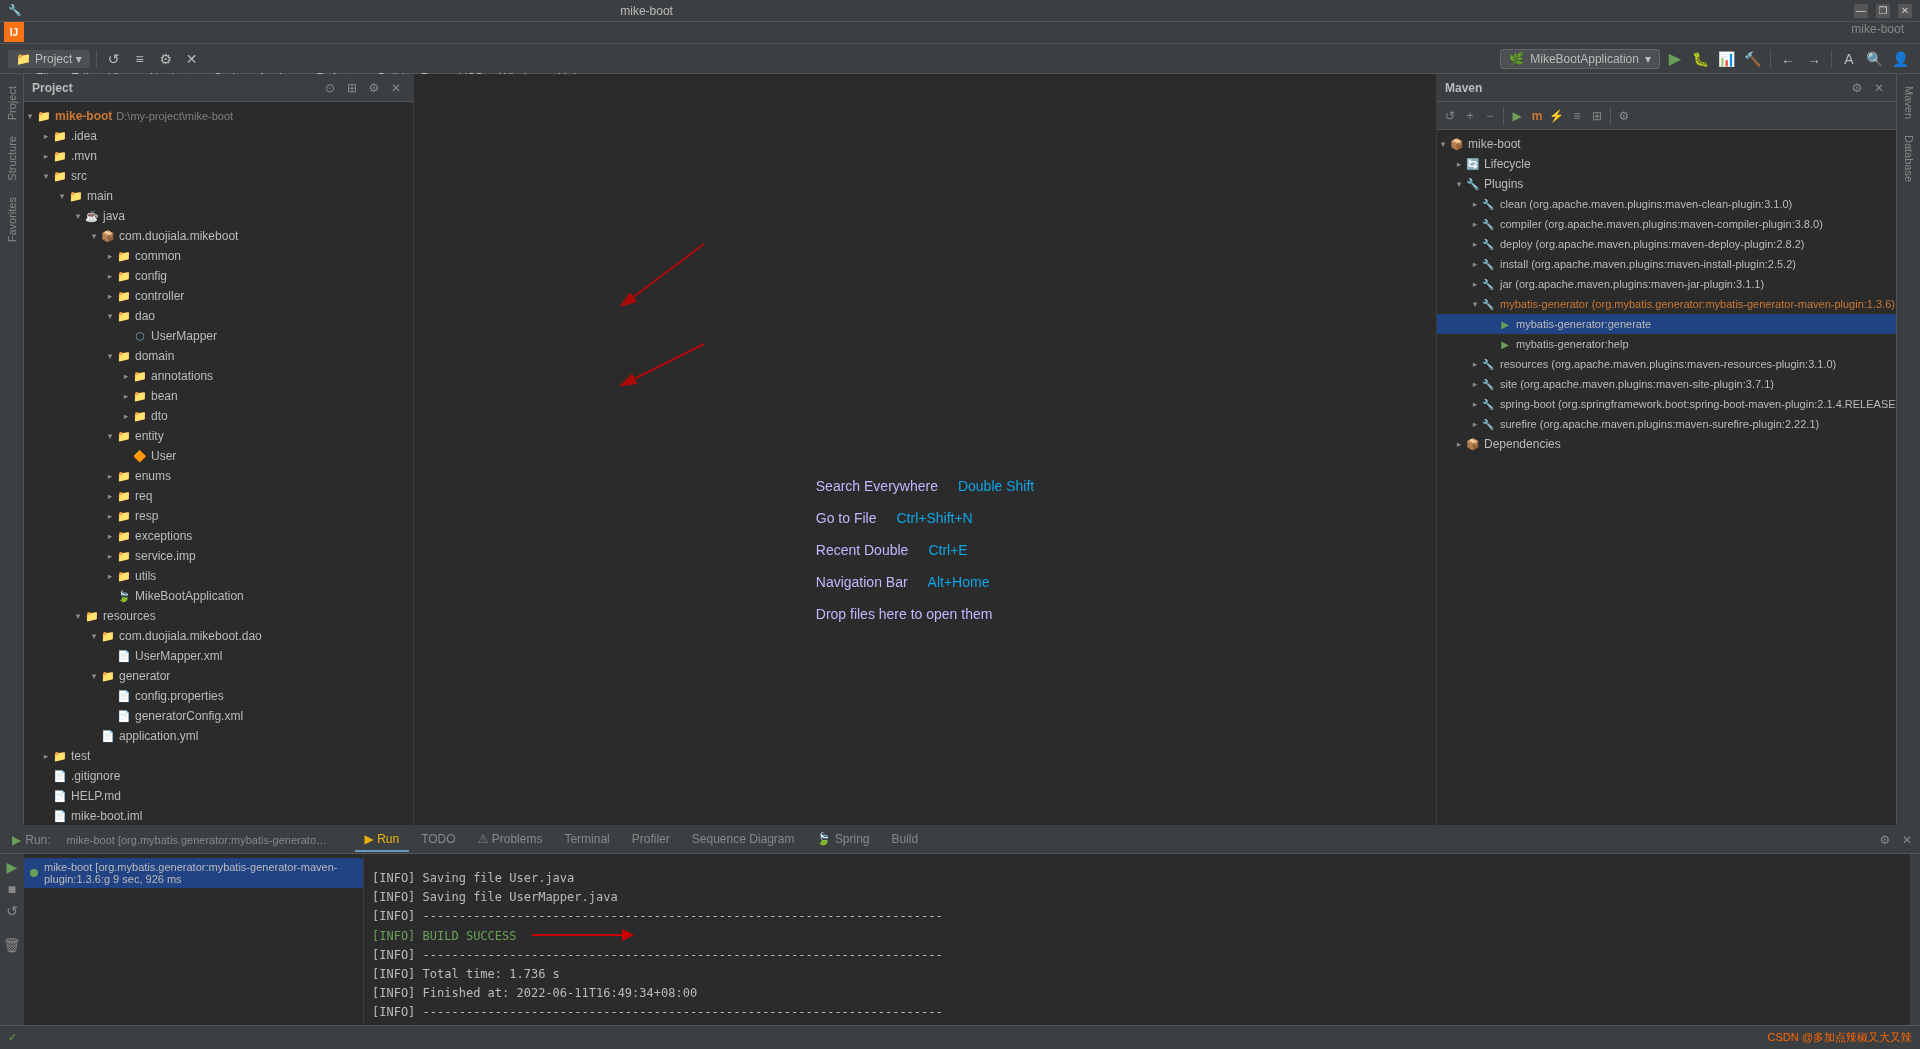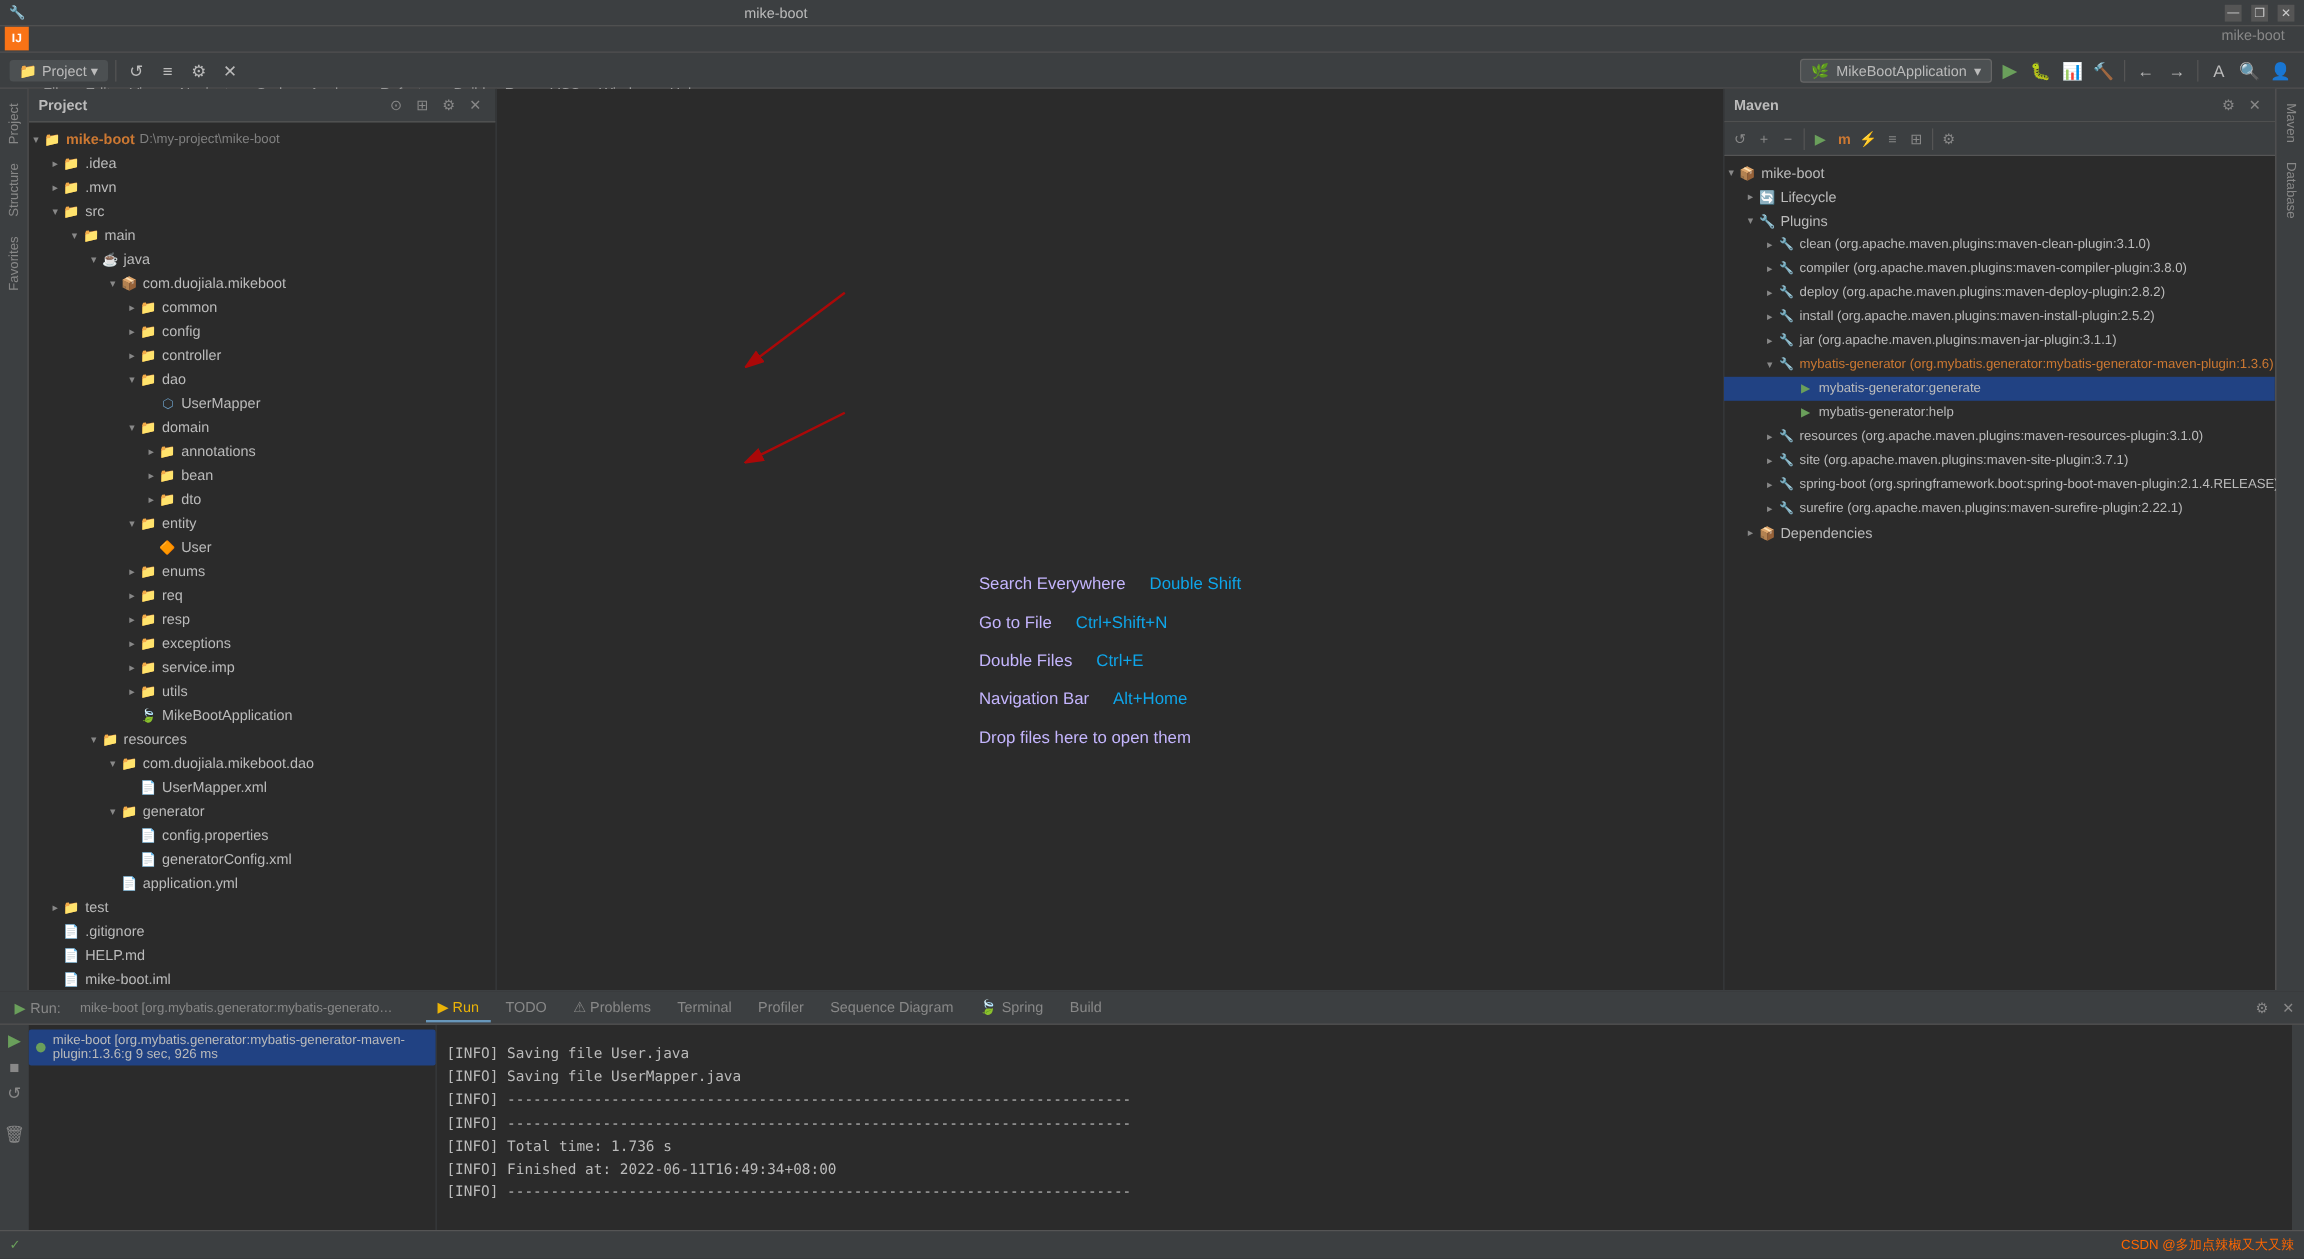--- a/index.html
+++ b/index.html
@@ -871,21 +871,21 @@
     <div class="editor-hints">
       <div class="hint-row">
         <span class="hint-action">Search Everywhere</span>
         <span class="hint-shortcut">Double Shift</span>
       </div>
       <div class="hint-row">
         <span class="hint-action">Go to File</span>
         <span class="hint-shortcut">Ctrl+Shift+N</span>
       </div>
       <div class="hint-row">
-        <span class="hint-action">Double Files</span>
+        <span class="hint-action">Recent Double</span>
         <span class="hint-shortcut">Ctrl+E</span>
       </div>
       <div class="hint-row">
         <span class="hint-action">Navigation Bar</span>
         <span class="hint-shortcut">Alt+Home</span>
       </div>
       <div class="hint-row">
         <span class="hint-action">Drop files here to open them</span>
       </div>
     </div>
@@ -1083,20 +1083,32 @@
       <div class="process-item active">
         <div class="process-dot"></div>
         <span class="process-label">mike-boot [org.mybatis.generator:mybatis-generator-maven-plugin:1.3.6:g  9 sec, 926 ms</span>
       </div>
     </div>
 
     <div class="run-logs-panel">
       <div class="log-line">[INFO] Saving file User.java</div>
       <div class="log-line">[INFO] Saving file UserMapper.java</div>
       <div class="log-line">[INFO] ------------------------------------------------------------------------</div>
+      <div class="log-line success" style="position:relative;">
+        [INFO] BUILD SUCCESS
+        
+        <svg style="position:absolute;left:160px;top:-2px;pointer-events:none" width="120" height="20">
+          <defs>
+            <marker id="arr2" markerWidth="6" markerHeight="6" refX="5" refY="3" orient="auto">
+              <path d="M0,0 L0,6 L6,3 z" fill="#cc0000"></path>
+            </marker>
+          </defs>
+          <line x1="0" y1="10" x2="100" y2="10" stroke="#cc0000" stroke-width="2" marker-end="url(#arr2)"></line>
+        </svg>
+      </div>
       <div class="log-line">[INFO] ------------------------------------------------------------------------</div>
       <div class="log-line">[INFO] Total time:  1.736 s</div>
       <div class="log-line">[INFO] Finished at: 2022-06-11T16:49:34+08:00</div>
       <div class="log-line">[INFO] ------------------------------------------------------------------------</div>
     </div>
 
     <div class="run-scrollbar-v"></div>
   </div>
 </div>
 

